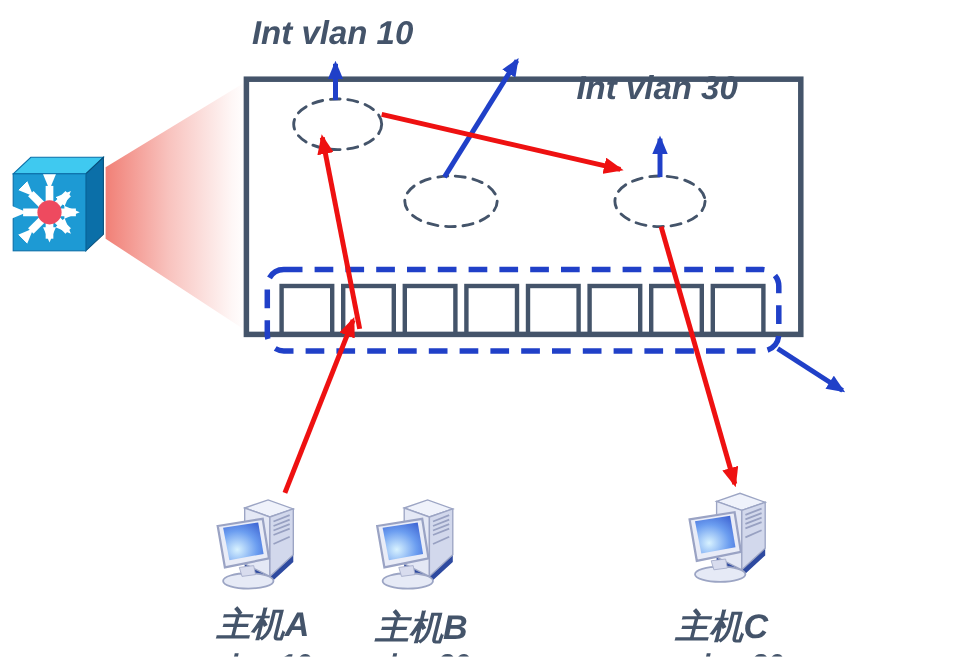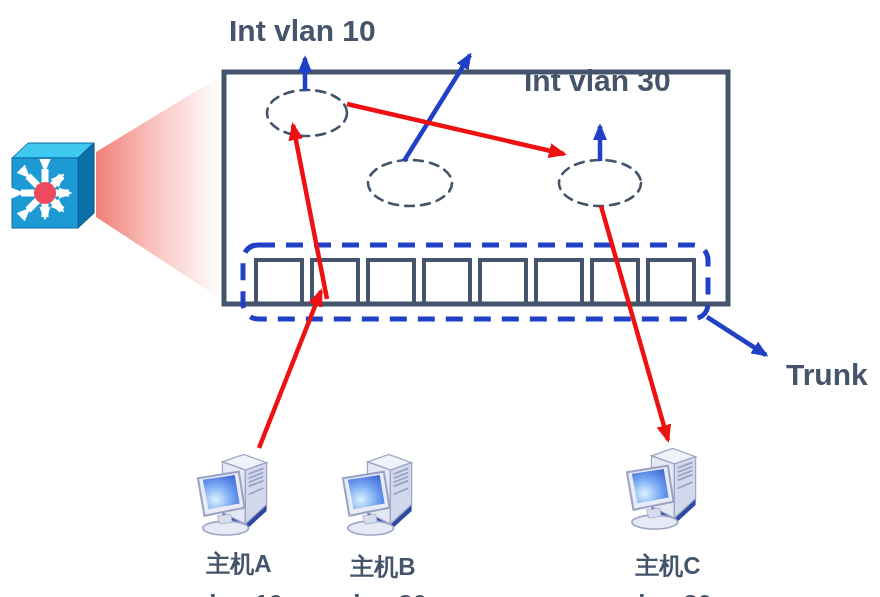--- a/index.html
+++ b/index.html
@@ -3,24 +3,24 @@
 <meta charset="utf-8">
 <style>
   :root{
     --slate:#44546A; --blue:#2040C8; --red:#EE1111;
     --cone:#F0796F; --sw-front:#1D9AD4; --sw-top:#3FC9F0; --sw-side:#0B6FA8; --sw-hub:#EE4A5F;
   }
   html,body{margin:0;padding:0;background:#fff;}
   body{font-family:"Liberation Sans","DejaVu Sans",sans-serif;}
   .stage{position:relative;width:880px;height:597px;background:#fff;overflow:hidden;}
   .stage svg{position:absolute;left:0;top:0;}
-  .lbl{position:absolute;font-weight:bold;color:var(--slate);white-space:nowrap;line-height:1.1;}
+  .lbl{position:absolute;font-weight:bold;color:var(--slate);white-space:nowrap;line-height:1.1;font-style:italic;}
   .vlan-lbl{font-size:30px;}
   .trunk-lbl{font-size:30px;}
-  .host-lbl{font-size:24px;width:140px;text-align:center;}
+  .host-lbl{font-size:31px;width:140px;text-align:center;}
   .host-sub{font-size:26px;width:140px;text-align:center;}
   
   .frame{fill:none;stroke:var(--slate);stroke-width:5;}
   .port{fill:#ffffff;stroke:var(--slate);stroke-width:4;}
   .svi{fill:none;stroke:var(--slate);stroke-width:2.6;stroke-dasharray:9 7;stroke-linecap:round;}
   .trunk-zone{fill:none;stroke:var(--blue);stroke-width:5;stroke-dasharray:17 11;}
   .blue-arrow{stroke:var(--blue);stroke-width:4.5;fill:none;}
   .red-arrow{stroke:var(--red);stroke-width:4.5;fill:none;}
   .fill-blue{fill:var(--blue);}
   .fill-red{fill:var(--red);}
@@ -115,23 +115,22 @@
       <circle cx="34" cy="53" r="11" style="fill:var(--sw-hub)"></circle>
     </g>
 
     <use href="#host-icon" x="193" y="446" width="90" height="102"></use>
     <use href="#host-icon" x="338" y="446" width="90" height="102"></use>
     <use href="#host-icon" x="622" y="440" width="90" height="102"></use>
   </svg>
 
   <div class="lbl vlan-lbl" style="left:229px;top:14px;">Int vlan 10</div>
   <div class="lbl vlan-lbl" style="left:524px;top:64px;">Int vlan 30</div>
-  <div class="lbl trunk-lbl" style="left:786px;top:358px;">Trunk</div>
 
   <div class="lbl host-lbl" style="left:169px;top:551px;">主机A</div>
   <div class="lbl host-lbl" style="left:313px;top:532px;margin-top:22px;">主机B</div>
-  <div class="lbl host-lbl" style="left:598px;top:553px;">主机C</div>
+  <div class="lbl host-lbl" style="left:586px;top:553px;">主机C</div>
 
   <div class="lbl host-sub" style="left:169px;top:590px;">vlan 10</div>
   <div class="lbl host-sub" style="left:313px;top:590px;">vlan 20</div>
   <div class="lbl host-sub" style="left:598px;top:590px;">vlan 30</div>
 
 </div>
 
 </body></html>

